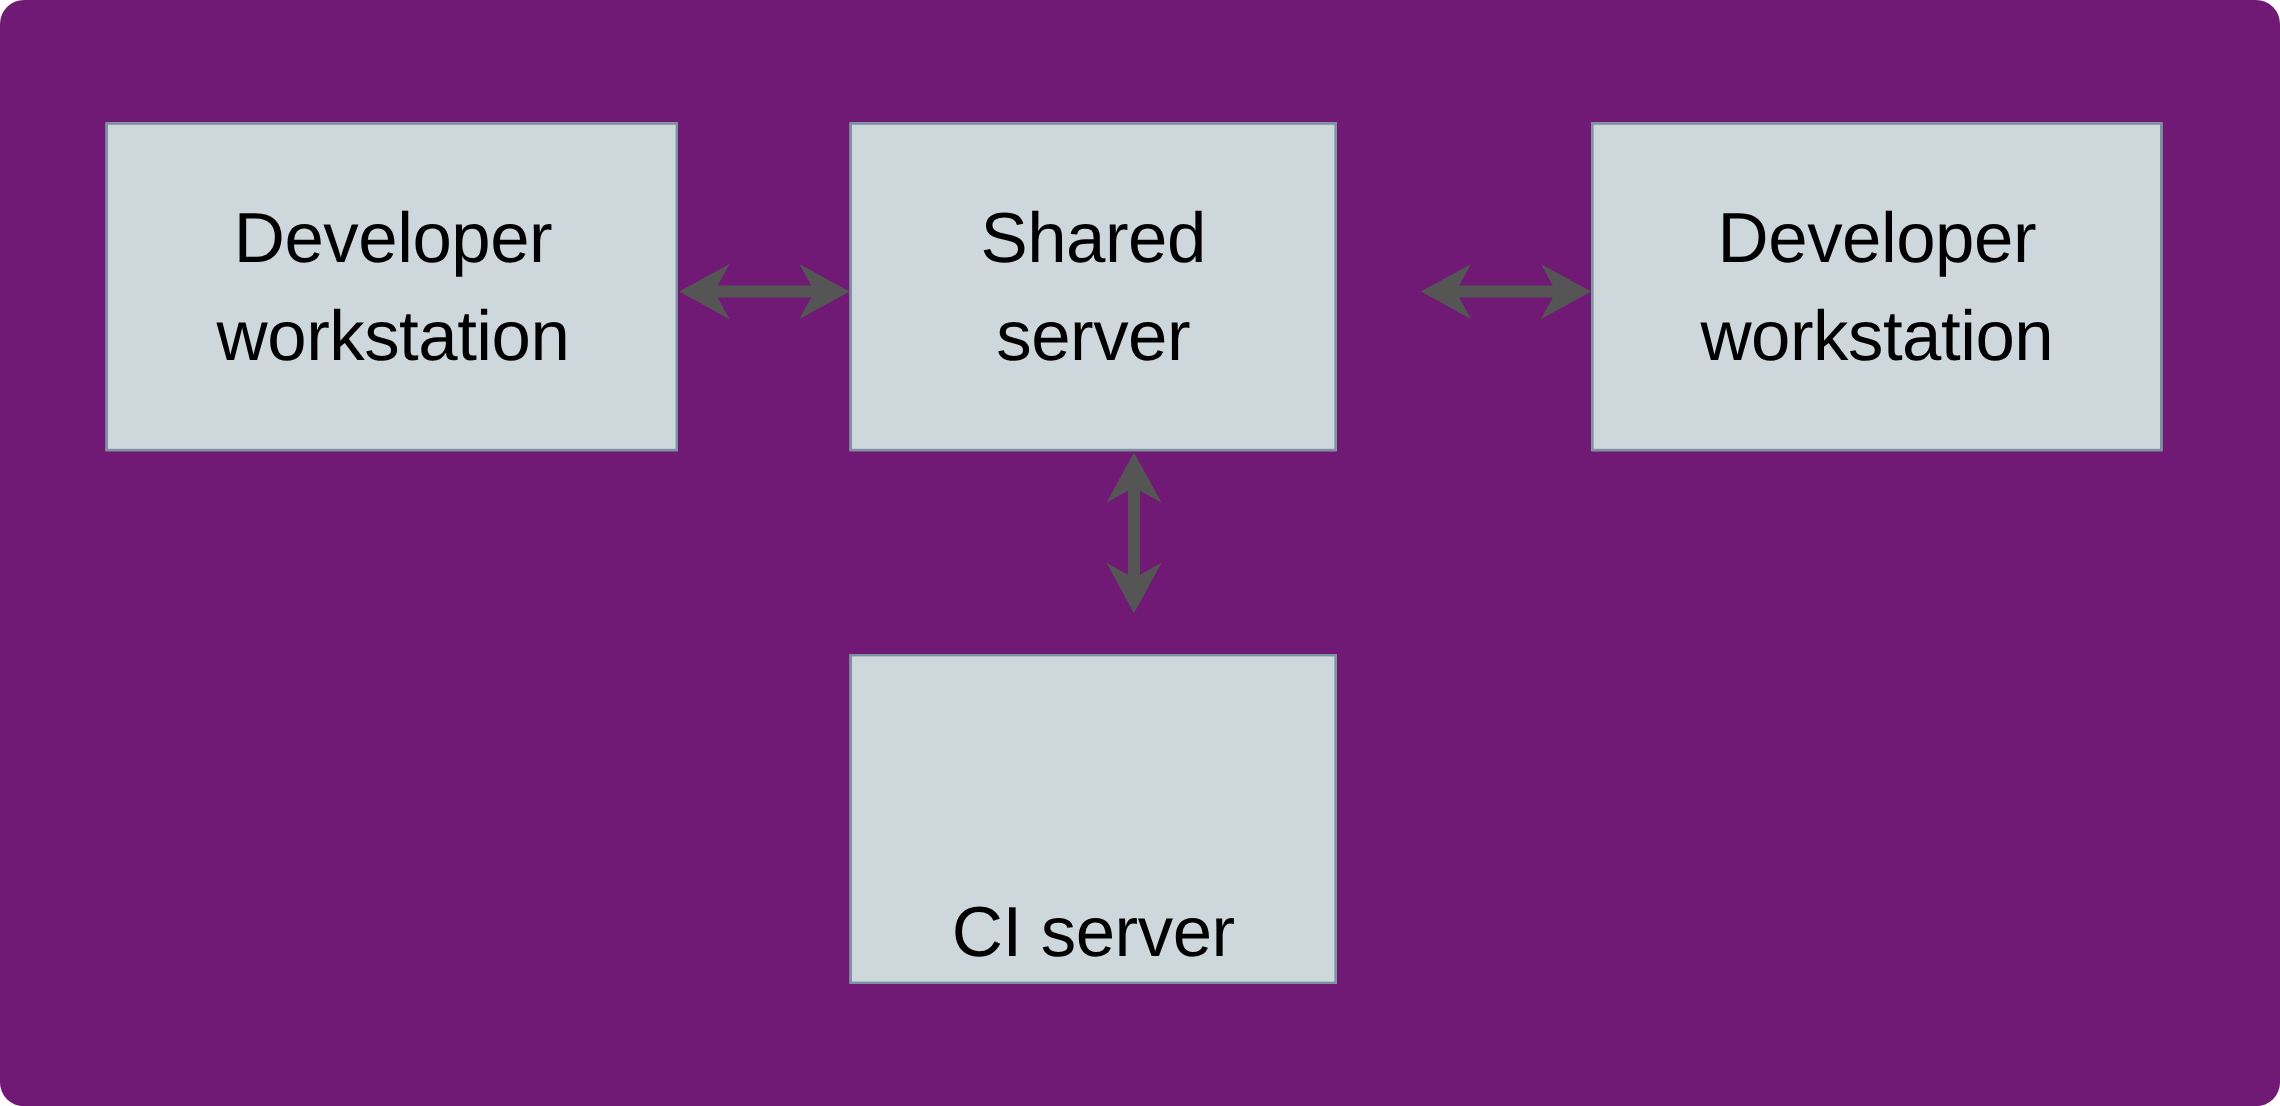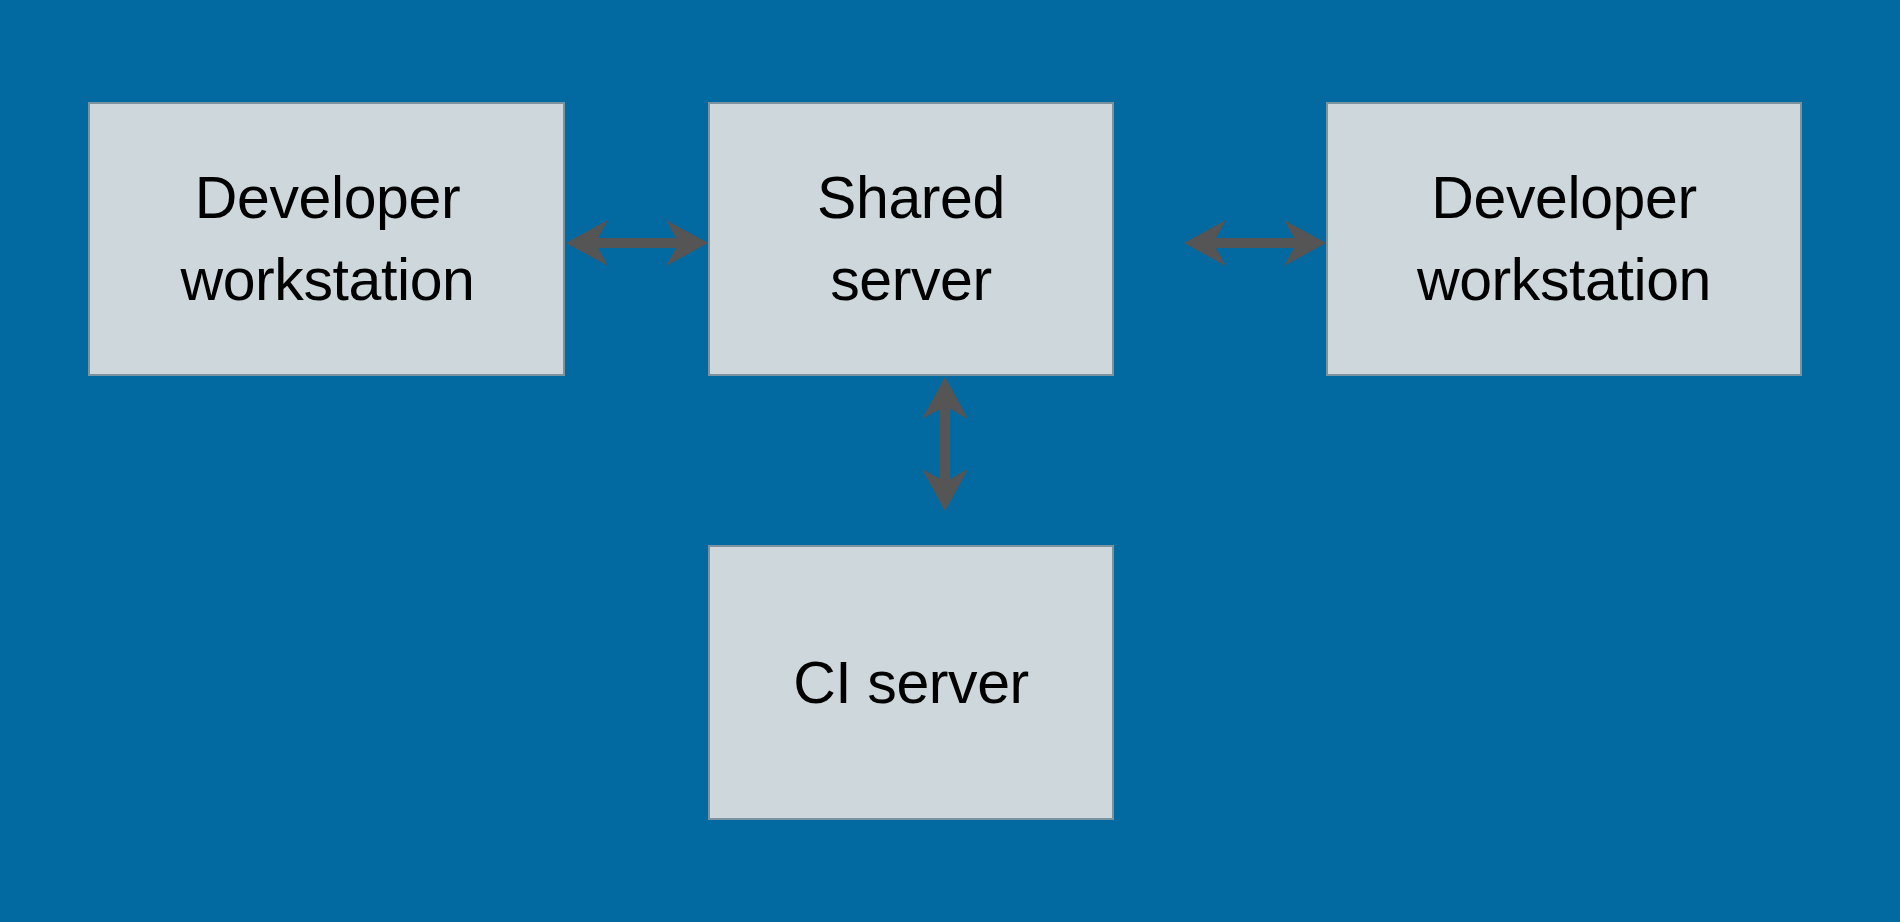--- a/index.html
+++ b/index.html
@@ -83,21 +83,21 @@
     height: 922px;
     pointer-events: none;
   }
   .edge-shape {
     fill: #555555;
   }
 </style>
 </head>
 <body>
 
-<div id="canvas" style="background: #0369a1;">
+<div id="canvas" style="background: #701a75; border-radius: 20px;">
 
   <svg id="connectors" viewBox="0 0 1900 922" width="1900" height="922" xmlns="http://www.w3.org/2000/svg">
 
     <g>
       <path class="edge-shape" d="M 566 243
                L 608 220
                L 598 238
                L 676 238
                L 666 220
                L 708 243
@@ -145,17 +145,17 @@
   <div class="node" id="node-shared-cache" style="background: rgb(206, 216, 220); border-color: rgb(122, 147, 158);">
     <span class="node-label" style="color: rgb(0, 0, 0);">Shared
 server</span>
   </div>
 
   <div class="node" id="node-dev-right" style="background: rgb(206, 216, 220); border-color: rgb(122, 147, 158);">
     <span class="node-label" style="color: rgb(0, 0, 0);">Developer
 workstation</span>
   </div>
 
-  <div class="node" id="node-ci-server" style="background: rgb(206, 216, 220); border-color: rgb(122, 147, 158);">
+  <div class="node" id="node-ci-server" style="background: rgb(206, 216, 220); border-color: rgb(122, 147, 158); align-items: flex-end;">
     <span class="node-label" style="color: rgb(0, 0, 0);">CI server</span>
   </div>
 
 </div>
 
 </body></html>

